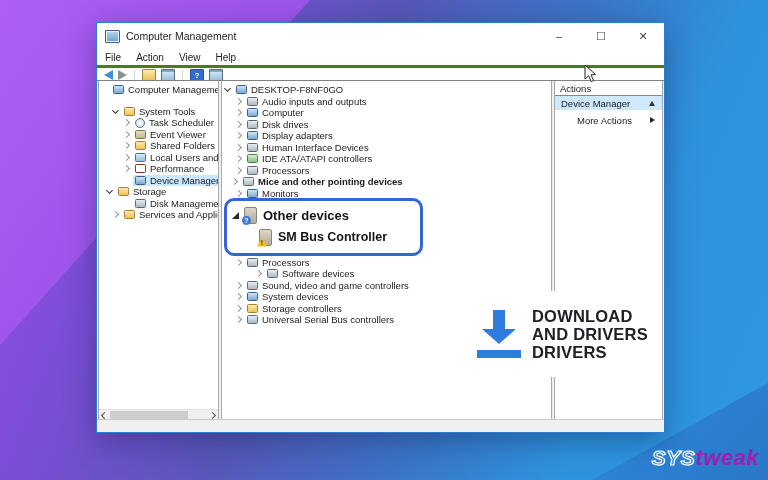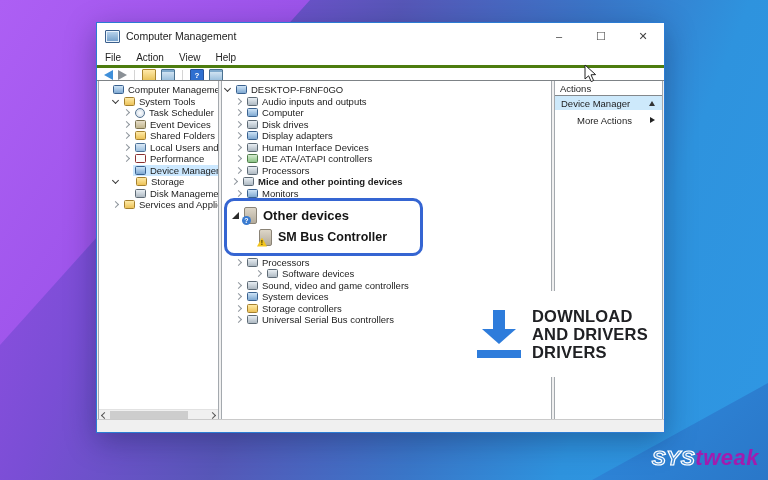--- a/index.html
+++ b/index.html
@@ -161,39 +161,39 @@
     <div class="panel p-tree">
       <div class="rows">
 
       <div class="row" style="padding-left: 1px;">
             <span class="chev none"></span>
             <span class="itm">
               <span class="ic ic-pc"></span>
               <span>Computer Management (Local</span>
             </span>
           </div>
-          <div class="row" style="padding-left: 12px;">
+          <div class="row" style="padding-left: 12px; margin-top: 10px;">
             <span class="chev open"></span>
             <span class="itm">
               <span class="ic ic-tools"></span>
               <span>System Tools</span>
             </span>
           </div>
           <div class="row" style="padding-left: 23px;">
             <span class="chev closed"></span>
             <span class="itm">
               <span class="ic ic-clock"></span>
               <span>Task Scheduler</span>
             </span>
           </div>
           <div class="row" style="padding-left: 23px;">
             <span class="chev closed"></span>
             <span class="itm">
               <span class="ic ic-log"></span>
-              <span>Event Devices</span>
+              <span>Event Viewer</span>
             </span>
           </div>
           <div class="row" style="padding-left: 23px;">
             <span class="chev closed"></span>
             <span class="itm">
               <span class="ic ic-folder"></span>
               <span>Shared Folders</span>
             </span>
           </div>
           <div class="row" style="padding-left: 23px;">
@@ -210,21 +210,21 @@
               <span>Performance</span>
             </span>
           </div>
           <div class="row selected" style="padding-left: 23px;">
             <span class="chev none"></span>
             <span class="itm">
               <span class="ic ic-devmgr"></span>
               <span>Device Manager</span>
             </span>
           </div>
-          <div class="row" style="padding-left: 12px; gap: 12px;">
+          <div class="row" style="padding-left: 6px;">
             <span class="chev open"></span>
             <span class="itm">
               <span class="ic ic-storage"></span>
               <span>Storage</span>
             </span>
           </div>
           <div class="row" style="padding-left: 23px;">
             <span class="chev none"></span>
             <span class="itm">
               <span class="ic ic-disk"></span>

